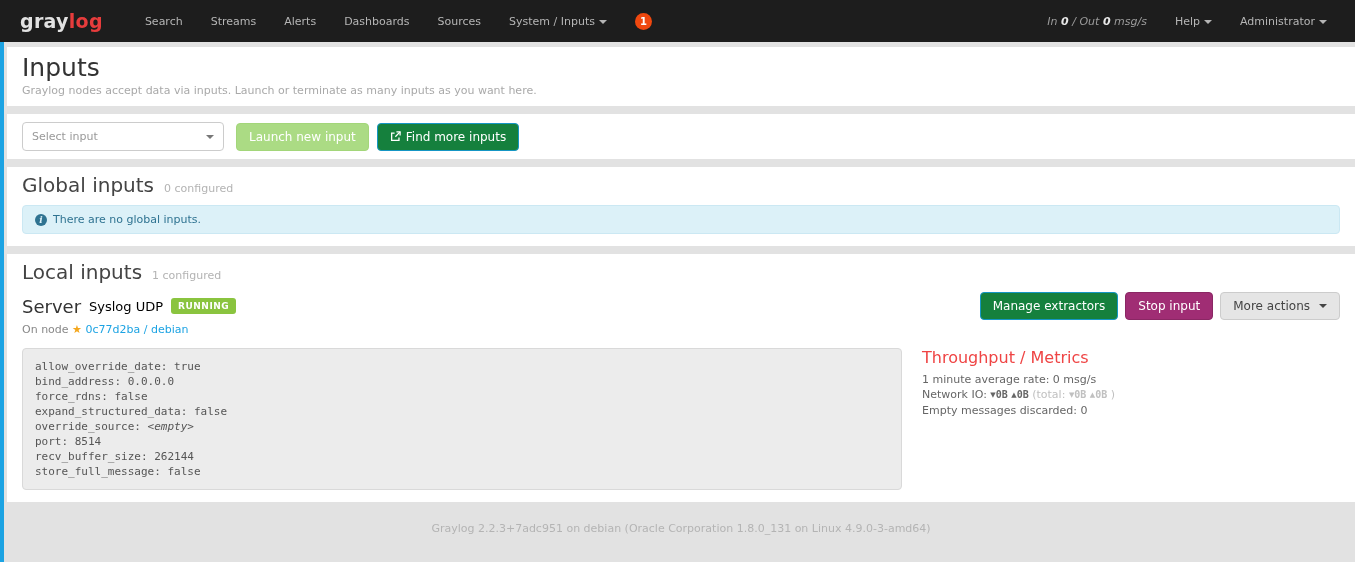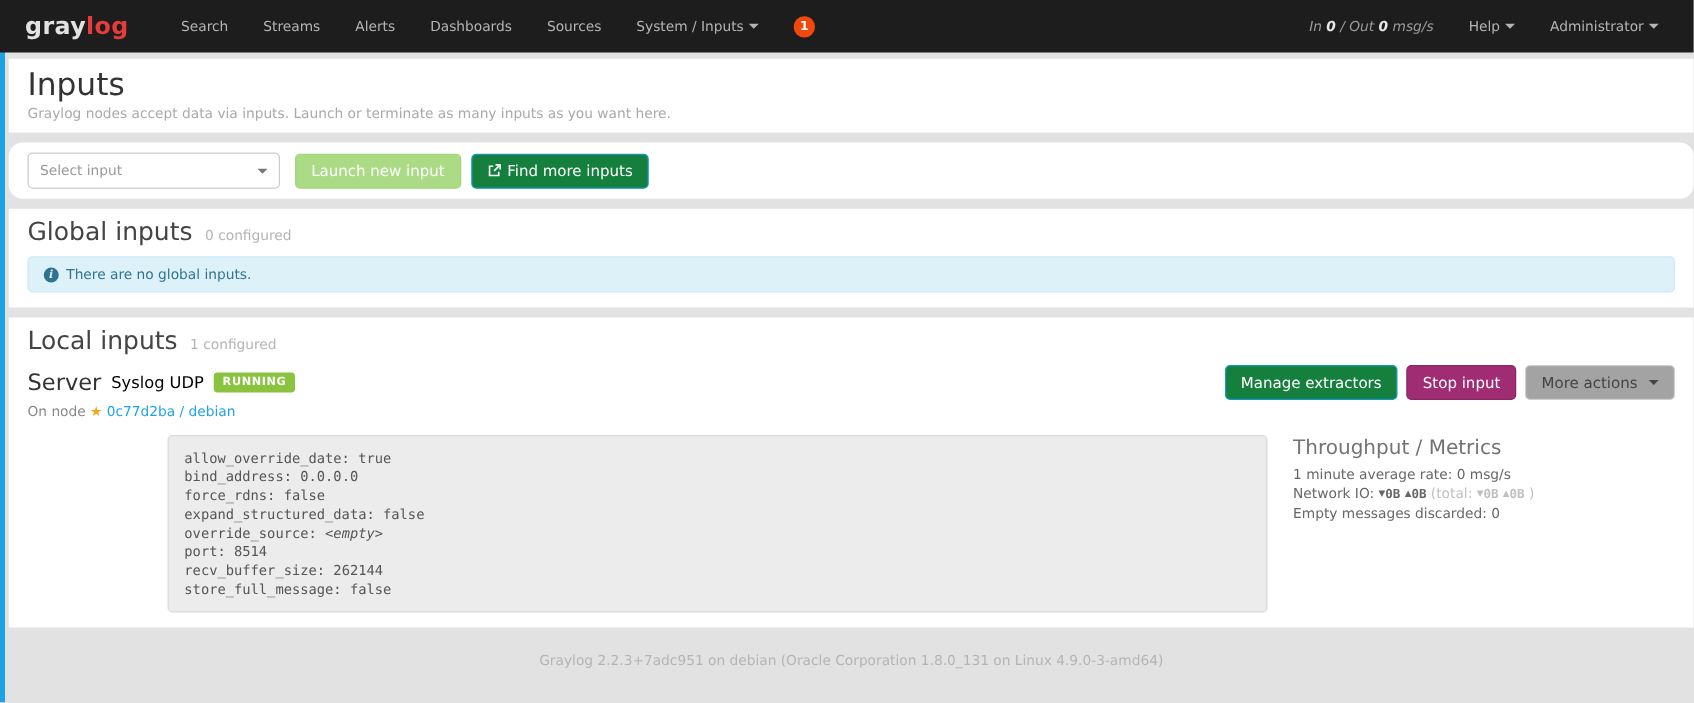--- a/index.html
+++ b/index.html
@@ -43,41 +43,41 @@
     position: absolute; left: 0; top: 33px; width: 4px; height: 529px;
     background: #1ca3e3; z-index: 9;
   }
   .content { padding: 5px 0 0 7px; }
   .card { background: #ffffff; margin-bottom: 8px; }
   
   .card-header-block { padding: 6px 15px 9px; }
   .page-title { font-size: 25px; font-weight: 400; color: #333; line-height: 29px; }
   .page-desc { font-size: 11px; color: #a9a9a9; margin-top: 2px; }
   
-  .card-launch { padding: 8px 15px; display: flex; align-items: center; border-radius: 11px; }
+  .card-launch { padding: 8px 15px; display: flex; align-items: center; }
   .select-box {
     width: 202px; height: 29px; background: #fff;
     border: 1px solid #ccc; border-radius: 4px;
     display: flex; align-items: center; justify-content: space-between;
     padding: 0 9px; cursor: pointer;
   }
   .select-placeholder { font-size: 11px; color: #999; }
   .select-caret { color: #777; }
   .btn {
     display: inline-flex; align-items: center; gap: 5px;
     font-size: 12px; line-height: 14px; padding: 6px 12px;
     border-radius: 4px; border: 1px solid transparent;
     cursor: pointer; white-space: nowrap;
     font-family: "DejaVu Sans", "Liberation Sans", sans-serif;
   }
   .btn-launch { background: #abdb84; border-color: #a3d67a; color: #fff; margin-left: 12px; cursor: not-allowed; }
   .btn-blue { background: #15803d; border-color: #1596c4; color: #fff; }
   .btn-find { margin-left: 8px; }
   .btn-magenta { background: #a02d74; border-color: #8a2764; color: #fff; }
-  .btn-default { background: #a3a3a3; border-color: #ccc; color: #444; }
+  .btn-default { background: #e5e5e5; border-color: #ccc; color: #444; }
   
   .card-section { padding: 5px 15px 12px; }
   .section-title-row { display: flex; align-items: baseline; }
   .section-title { font-size: 20px; font-weight: 400; color: #444; line-height: 26px; }
   .section-count { font-size: 11px; color: #b3b3b3; margin-left: 10px; }
   .alert-info {
     margin-top: 7px; background: #dcf1f8; border: 1px solid #cbe8f3;
     border-radius: 4px; padding: 7px 12px;
     font-size: 11px; color: #2f7391; display: flex; align-items: center;
   }
@@ -94,30 +94,30 @@
   .input-type { font-size: 13px; color: #000000; margin-left: 8px; }
   .badge-running {
     margin-left: 8px; background: #8ac43f; color: #fff;
     font-size: 9px; font-weight: bold; letter-spacing: .5px;
     padding: 3px 7px; border-radius: 3px;
   }
   .input-actions { margin-left: auto; display: flex; gap: 7px; }
   .on-node { font-size: 11px; color: #888; margin-top: 3px; }
   .star-icon { color: #f4a71d; font-size: 11px; }
   .node-link { color: #1ca3e3; text-decoration: none; cursor: pointer; }
-  .details-row { display: flex; margin-top: 12px; justify-content: center; }
+  .details-row { display: flex; margin-top: 12px; }
   .config-well {
     width: 880px; background: #ececec; border: 1px solid #d9d9d9; border-radius: 4px;
     padding: 10px 12px;
     font-family: "DejaVu Sans Mono", "Liberation Mono", monospace;
     font-size: 11px; color: #555; line-height: 15px;
   }
   .cfg-italic { font-style: italic; }
   .metrics-col { margin-left: 20px; }
-  .metrics-title { font-size: 16px; font-weight: 400; color: #737373; margin-bottom: 4px; line-height: 20px; }
+  .metrics-title { font-size: 16px; font-weight: 400; color: #ef4444; margin-bottom: 4px; line-height: 20px; }
   .metric-line { font-size: 11px; color: #666; line-height: 15px; }
   .io-val { font-family: "DejaVu Sans Mono", "Liberation Mono", monospace; font-size: 10px; font-weight: bold; }
   .io-arrow { font-size: 7px; vertical-align: 1px; }
   .io-total { color: #c0c0c0; }
   
   .page-footer { text-align: center; font-size: 11px; color: #b4b4b4; padding: 12px 0 0 0; }
 </style>
 </head>
 <body>
 

